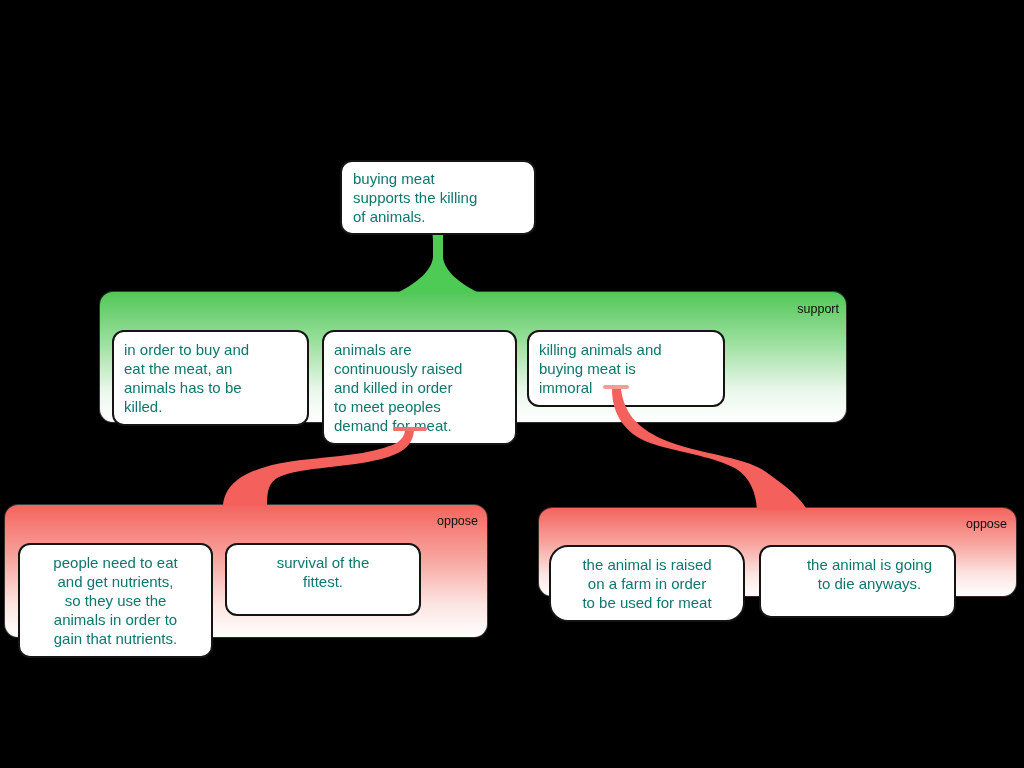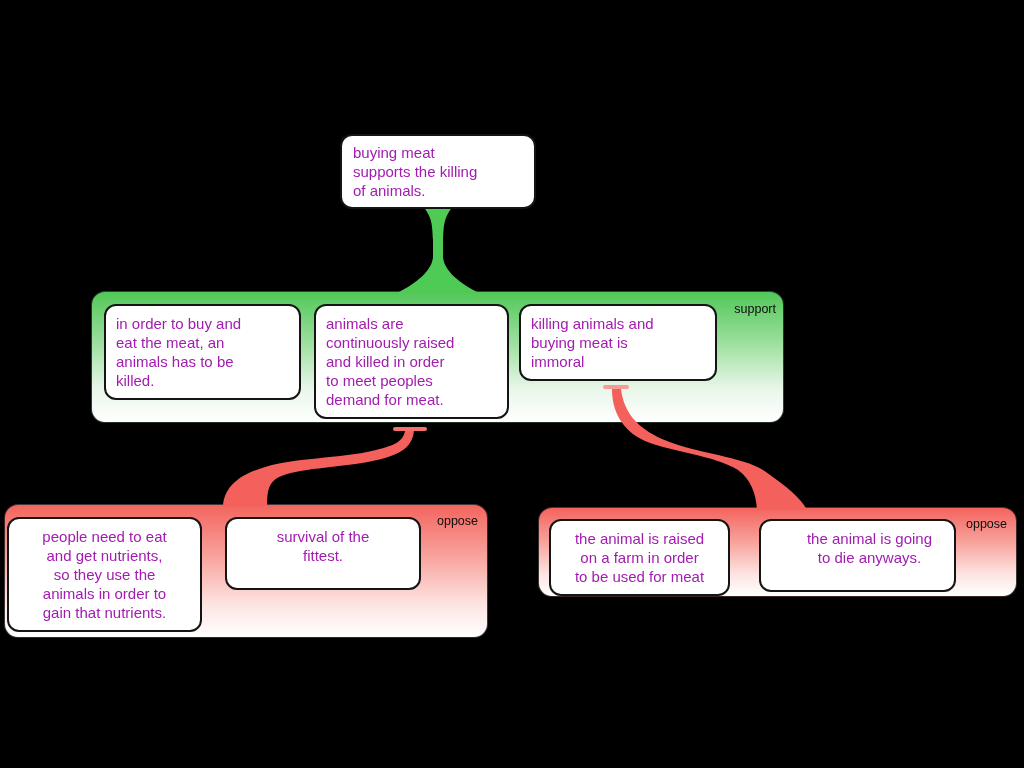--- a/index.html
+++ b/index.html
@@ -52,39 +52,40 @@
 
   .node {
     position: absolute;
     background: #ffffff;
     border: 2px solid #141414;
     border-radius: 12px;
     box-sizing: border-box;
     padding: 8px 10px;
     font-size: 15px;
     line-height: 19px;
-    color: #a21caf;
+    color: #0f766e;
     z-index: 3;
+    margin-top: 26px;
   }
   .node-text { white-space: pre-line; }
 
   .claim-node { left: 340px; top: 134px; width: 196px; min-height: 72px; padding: 7px 11px; }
 
-  .g-support { left: 91px;  top: 291px; width: 693px; height: 132px; text-decoration: underline; }
+  .g-support { left: 99px;  top: 291px; width: 748px; height: 132px; text-decoration: underline; }
   .g-opl     { left: 4px;   top: 504px; width: 484px; height: 134px; }
   .g-opr     { left: 538px; top: 507px; width: 479px; height: 90px; }
 
   .box-s1 { left: 12px;  top: 12px; width: 197px; }
   .box-s2 { left: 222px; top: 12px; width: 195px; }
   .box-s3 { left: 427px; top: 12px; width: 198px; }
 
-  .box-l1 { left: 2px;  top: 12px; width: 195px; }
+  .box-l1 { left: 13px;  top: 12px; width: 195px; }
   .box-l2 { left: 220px; top: 12px; width: 196px; min-height: 73px; }
 
-  .box-r1 { left: 10px;  top: 11px; width: 181px; }
+  .box-r1 { left: 10px;  top: 11px; width: 196px; border-radius: 19px; }
   .box-r2 { left: 220px; top: 11px; width: 197px; min-height: 73px; padding-left: 34px; }
 </style>
 </head>
 <body>
 
 <div class="map-canvas">
 
   <div class="group support g-support">
     <span class="group-label">support</span>
     <div class="node box-s1">

